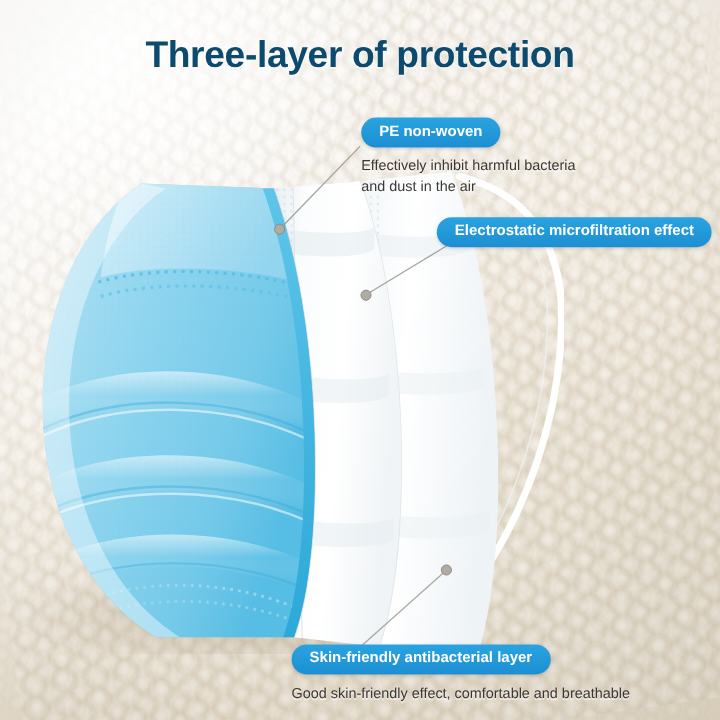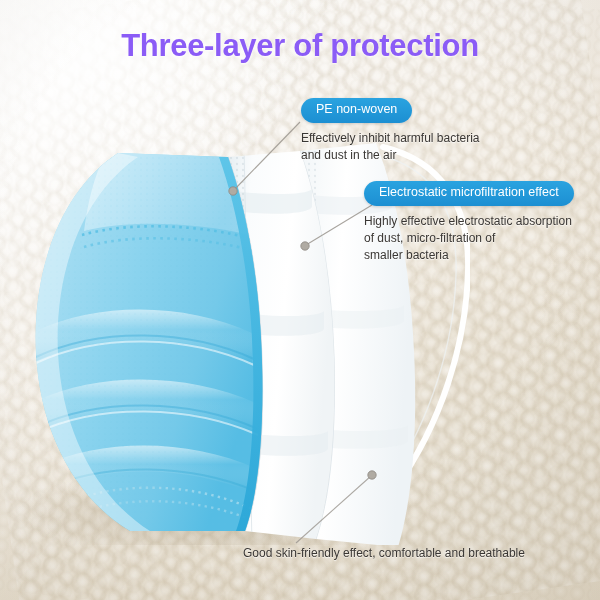--- a/index.html
+++ b/index.html
@@ -63,21 +63,21 @@
 
   
   .title {
     position: absolute;
     left: 0;
     right: 0;
     top: 28px;
     text-align: center;
     font-size: 31px;
     font-weight: bold;
-    color: #8b5cf6;
+    color: #0c4a6e;
     letter-spacing: -0.3px;
     text-shadow: 0 1px 2px rgba(255,255,255,.9);
   }
 
   
   .mask-wrap {
     position: absolute;
     left: 0px;
     top: 95px;
     width: 470px;
@@ -85,21 +85,21 @@
   }
   .mask-svg { display: block; }
 
   
   .callout { position: absolute; }
   .pill {
     display: inline-block;
     background: linear-gradient(180deg, #2aa3e0 0%, #1c8fd2 100%);
     color: #ffffff;
     font-size: 12.5px;
-    font-weight: normal;
+    font-weight: bold;
     border-radius: 13px;
     padding: 5px 15px 6px 15px;
     white-space: nowrap;
     box-shadow: 0 1px 3px rgba(0,0,0,.16);
     line-height: 1.08;
   }
   .desc {
     margin-top: 7px;
     font-size: 12px;
     line-height: 1.42;
@@ -276,22 +276,20 @@
   <div class="title">Three-layer of protection</div>
 
   <div class="callout callout-pe">
     <div class="pill">PE non-woven</div>
     <div class="desc">Effectively inhibit harmful bacteria
 and dust in the air</div>
   </div>
 
   <div class="callout callout-em">
     <div class="pill">Electrostatic microfiltration effect</div>
-    <div class="desc">Highly effective electrostatic absorption
-of dust, micro-filtration of
-smaller bacteria</div>
   </div>
 
   <div class="callout callout-sf">
+    <div class="pill">Skin-friendly antibacterial layer</div>
     <div class="desc">Good skin-friendly effect, comfortable and breathable</div>
   </div>
 
 </div>
 
 </body></html>

